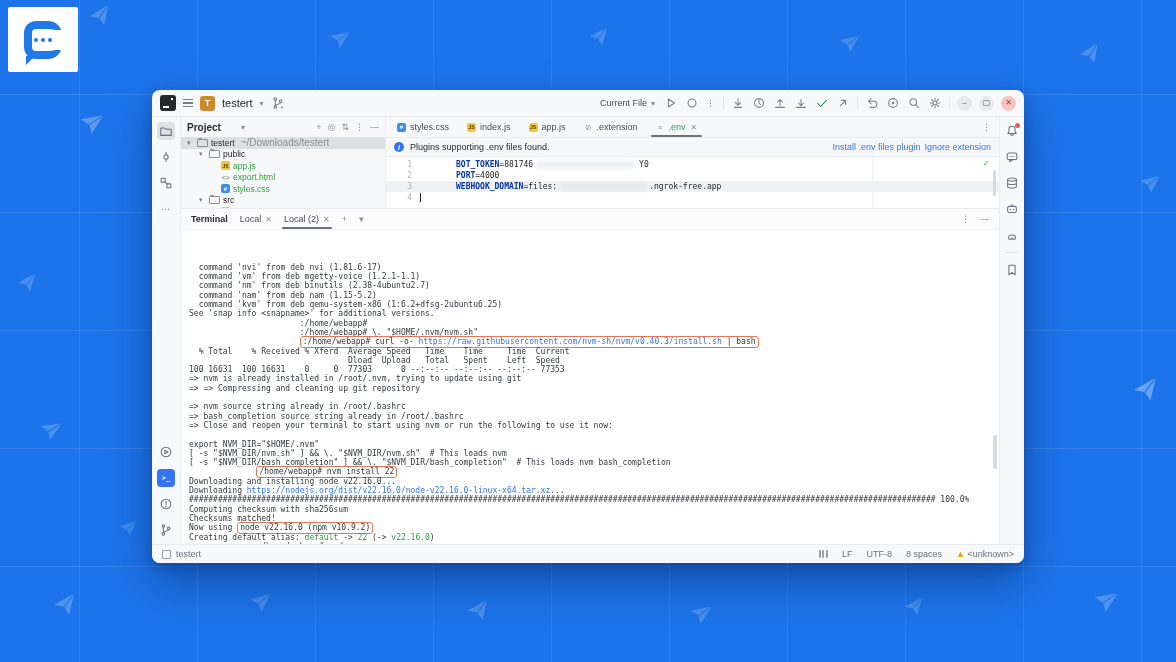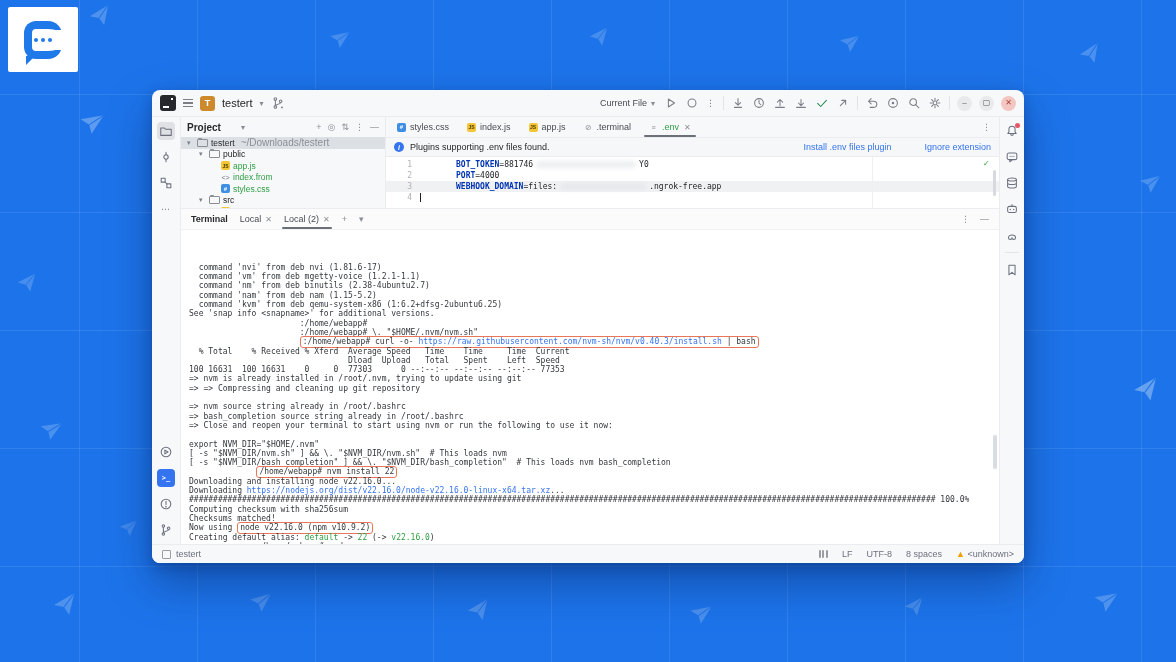--- a/index.html
+++ b/index.html
@@ -76,21 +76,21 @@
   
   .editor{flex:1;min-width:0;display:flex;flex-direction:column;background:#fff;}
   .tabbar{height:20px;flex:0 0 20px;background:#f7f8fa;display:flex;align-items:stretch;padding-left:2px;}
   .tab{display:flex;align-items:center;gap:4px;padding:0 9px;color:#494b52;position:relative;}
   .tab .x{color:#8c8f96;font-size:8px;margin-left:1px;}
   .tab.active{color:#2f9e44;}
   .tab.active::after{content:"";position:absolute;left:4px;right:4px;bottom:0;height:2px;background:#6b7078;border-radius:1px;}
   .tabbar .more{margin-left:auto;display:flex;align-items:center;padding:0 8px;color:#8c8f96;}
   .banner{height:18px;flex:0 0 18px;background:#f6f7f9;border-top:1px solid #ebecf0;border-bottom:1px solid #ebecf0;display:flex;align-items:center;gap:6px;padding:0 8px;color:#27282c;}
   .info-i{width:10px;height:10px;border-radius:50%;background:#3574f0;color:#fff;font-size:7px;font-style:italic;font-weight:bold;display:flex;align-items:center;justify-content:center;flex:0 0 10px;}
-  .banner .blinks{margin-left:auto;display:flex;gap:33px;color:#3574f0;}
+  .banner .blinks{margin-left:auto;display:flex;gap:4px;color:#3574f0;}
   .code{flex:1;position:relative;font-family:"DejaVu Sans Mono","Liberation Mono",monospace;font-size:8px;line-height:11px;padding-top:2px;overflow:hidden;}
   .cline{display:flex;height:11px;align-items:center;}
   .cline.cur{background:#f0f1f3;}
   .lnum{width:26px;text-align:right;padding-right:8px;color:#aeb2ba;flex:0 0 26px;}
   .ltext{white-space:pre;color:#1e1f22;}
   .ltext .key{color:#0033b3;font-weight:bold;padding-left:36px;}
   .redact{display:inline-block;height:7px;width:90px;border-radius:3px;background:#dde1e7;filter:blur(2px);opacity:.55;vertical-align:middle;margin:0 3px;}
   .caret{display:inline-block;width:1px;height:9px;background:#1e1f22;vertical-align:middle;}
   .guide{position:absolute;left:486px;top:0;bottom:0;width:1px;background:#eef0f2;}
   .insp-check{position:absolute;right:10px;top:1px;color:#2f9e44;font-size:9px;}
@@ -349,21 +349,21 @@
                 <span class="tw">▾</span>
                   <span class="fico folder"></span>
                 <span>public</span>
               </div>
               <div class="trow r2">
                 <span class="fico js">JS</span>
                 <span class="grn">app.js</span>
               </div>
               <div class="trow r2">
                 <span class="fico html">&lt;&gt;</span>
-                <span class="grn">index.from</span>
+                <span class="grn">export.html</span>
               </div>
               <div class="trow r2">
                 <span class="fico css">#</span>
                 <span class="grn">styles.css</span>
               </div>
               <div class="trow r1">
                 <span class="tw">▾</span>
                   <span class="fico folder"></span>
                 <span>src</span>
               </div>
@@ -383,21 +383,21 @@
               <div class="tab">
                 <span class="fico js">JS</span>
                 <span>index.js</span>
               </div>
               <div class="tab">
                 <span class="fico js">JS</span>
                 <span>app.js</span>
               </div>
               <div class="tab">
                 <span class="fico ignore">⊘</span>
-                <span>.terminal</span>
+                <span>.extension</span>
               </div>
               <div class="tab active">
                 <span class="fico env">≡</span>
                 <span>.env</span>
                 <span class="x">✕</span>
               </div>
               <div class="more">⋮</div>
             </div>
             <div class="banner">
               <span class="info-i">i</span>

